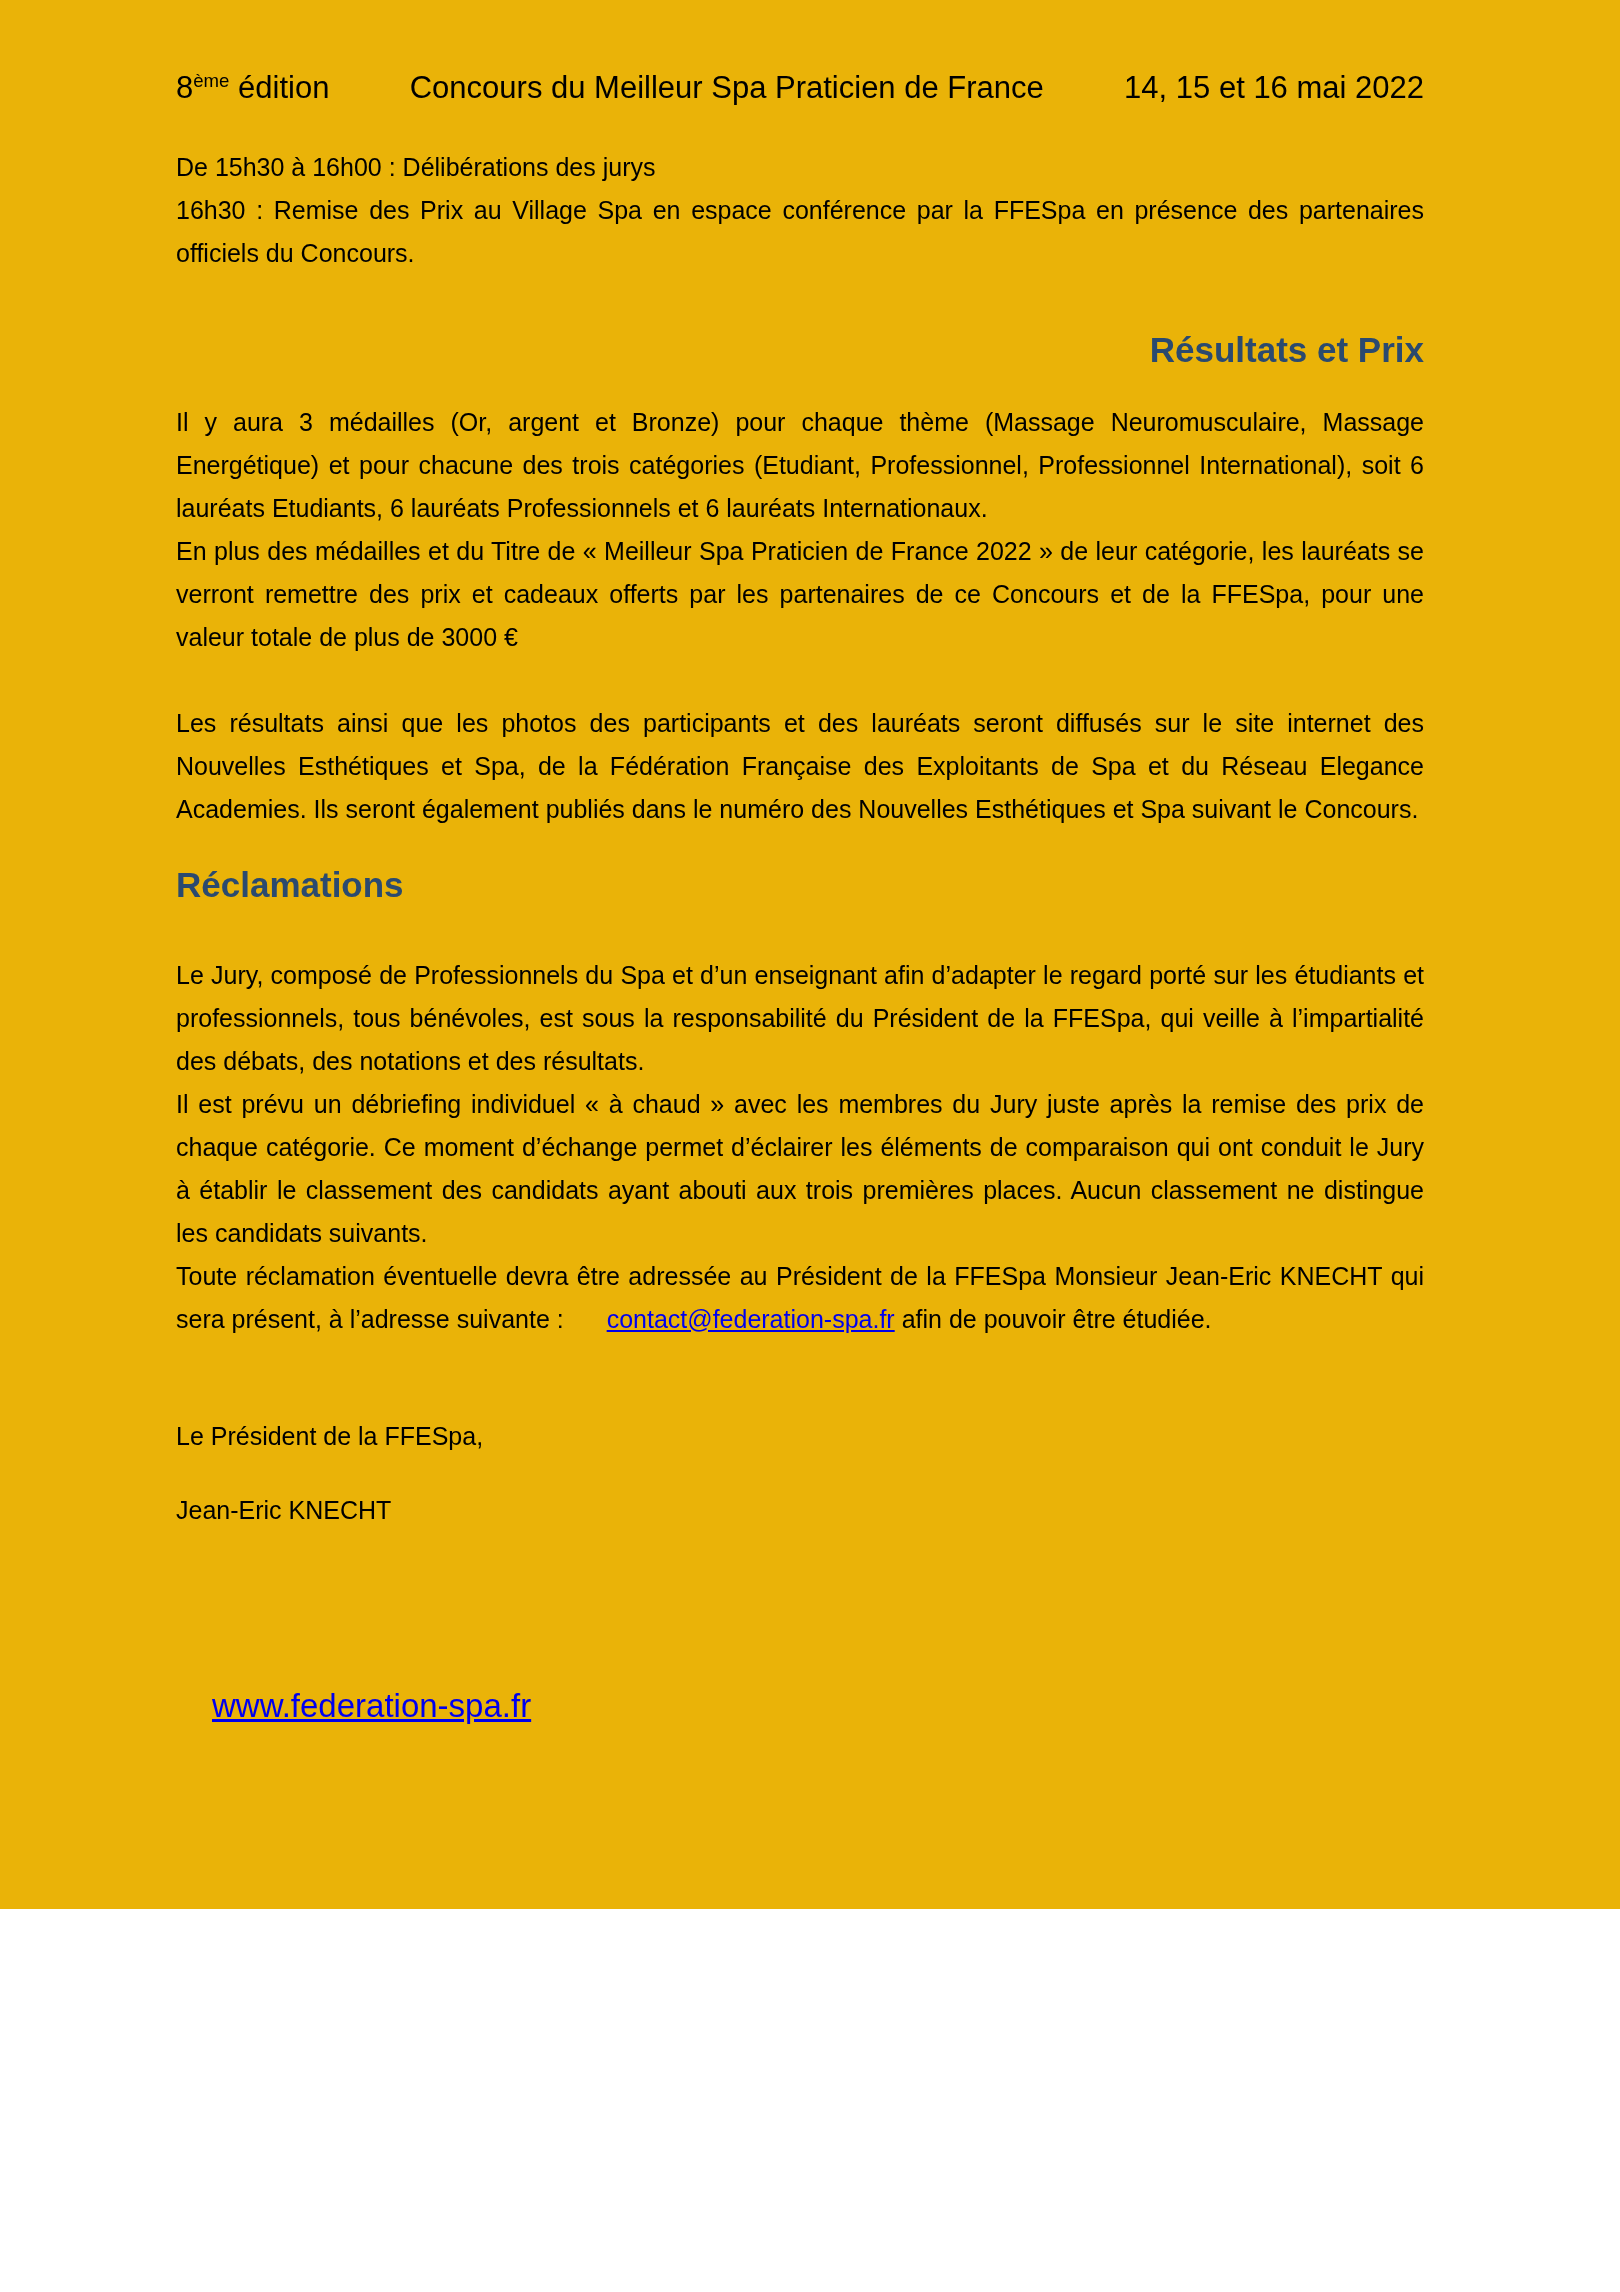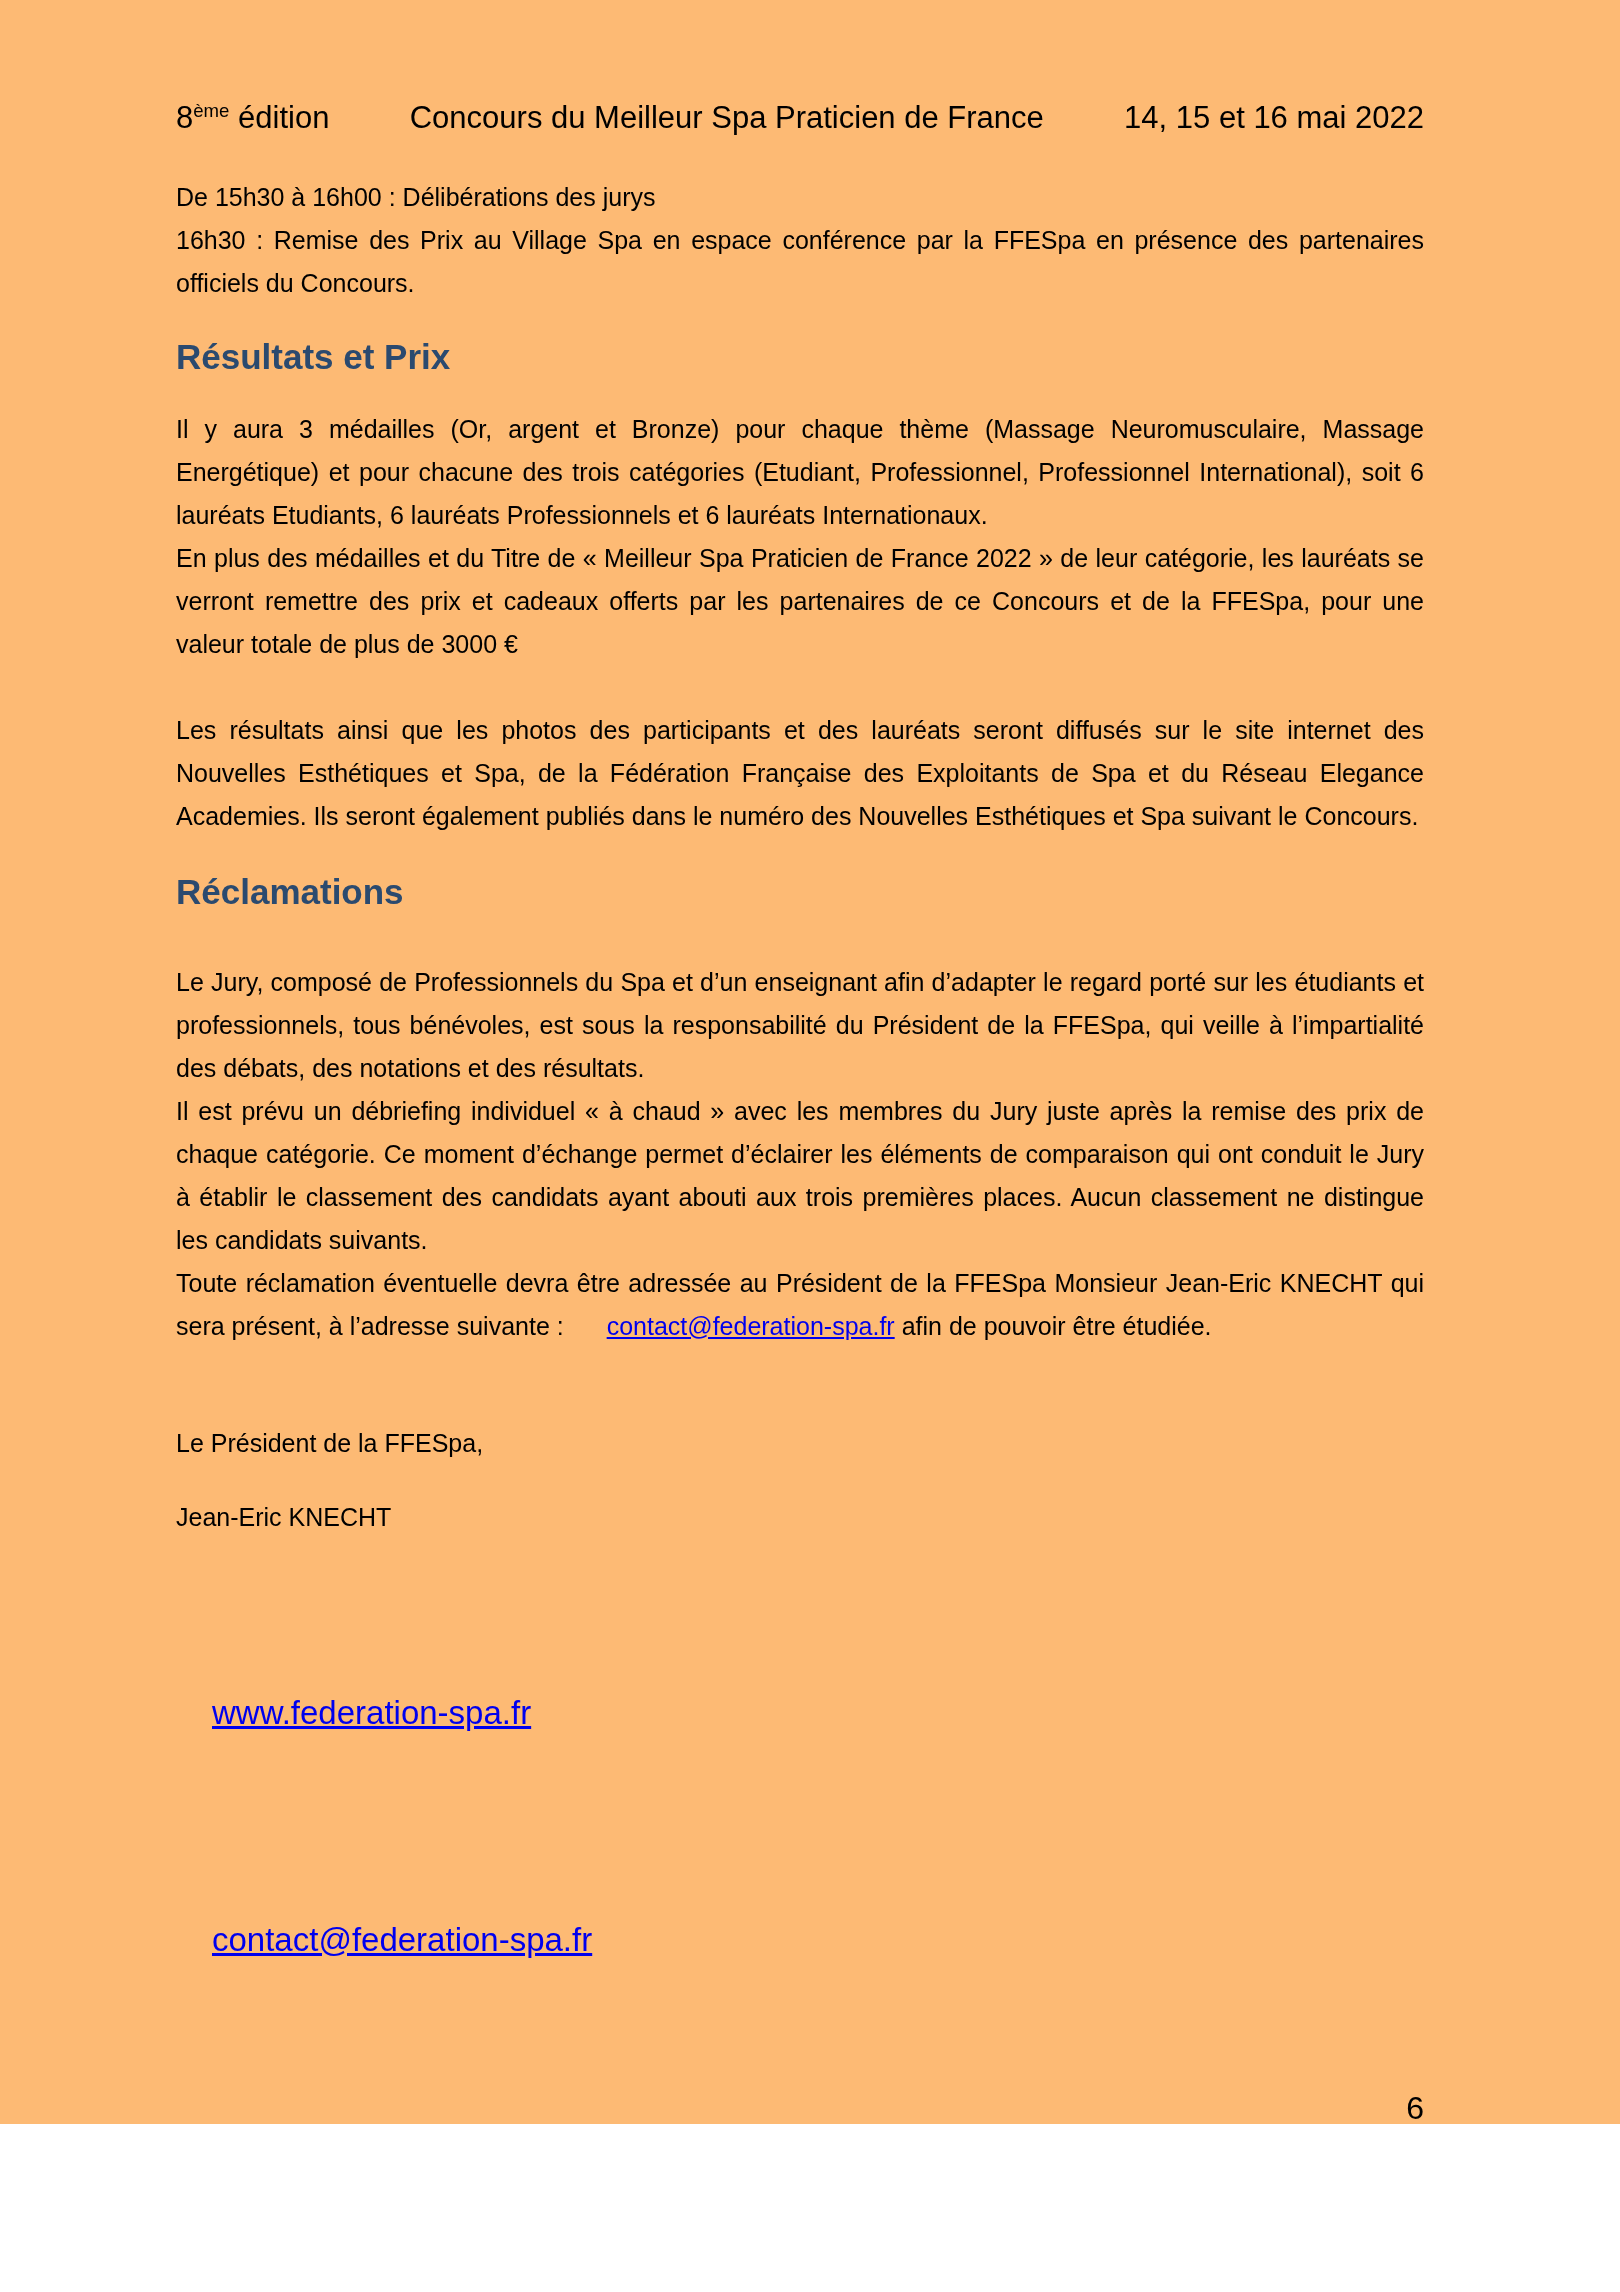--- a/index.html
+++ b/index.html
@@ -3,24 +3,24 @@
 <meta charset="utf-8">
 <style>
   html, body {
     margin: 0;
     padding: 0;
     background: #ffffff;
   }
   .page {
     position: relative;
     width: 1620px;
-    height: 2124px;
-    background: #fdba74;
+    height: 1909px;
+    background: #eab308;
     box-sizing: border-box;
-    padding: 96px 196px 0 176px;
+    padding: 66px 196px 0 176px;
     font-family: "Liberation Sans", sans-serif;
     color: #000000;
     overflow: hidden;
   }
   
   .page-header {
     display: flex;
     justify-content: space-between;
     align-items: baseline;
     font-size: 31px;
@@ -51,21 +51,21 @@
     color: #2B4A6F;
   }
   a.doc-link {
     color: #0000EE;
     text-decoration: underline;
     cursor: pointer;
     margin-left: 36px;
   }
   
   .m-intro1        { margin-top: 37px; }
-  .m-h-resultats   { margin-top: 30px; }
+  .m-h-resultats   { margin-top: 53px; text-align: right; }
   .m-res-p1        { margin-top: 29.6px; }
   .m-res-p3        { margin-top: 43px; }
   .m-h-reclam      { margin-top: 32px; }
   .m-rec-p1        { margin-top: 48px; }
   .m-sig1          { margin-top: 74px; }
   .m-sig2          { margin-top: 31px; }
   .footer-links {
     margin-top: 152px;
     display: flex;
     gap: 184px;

